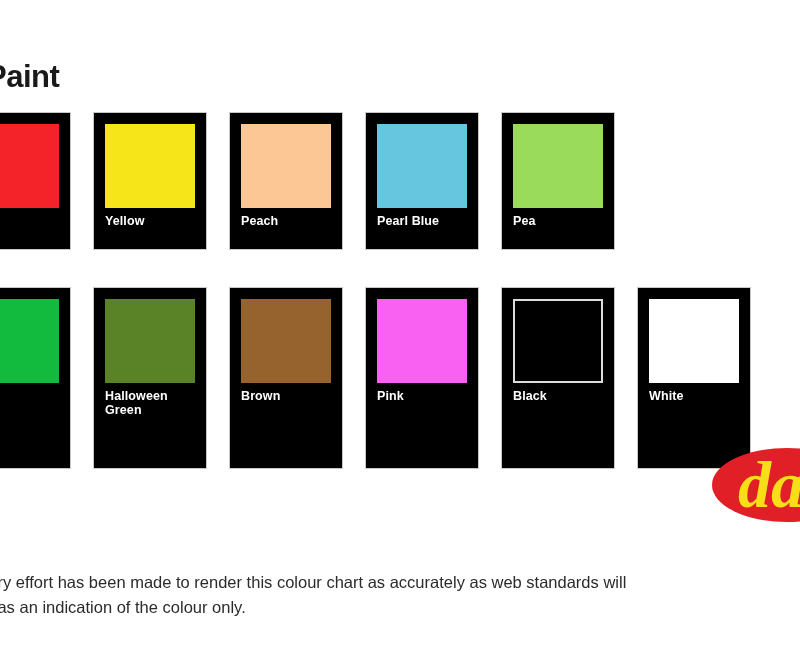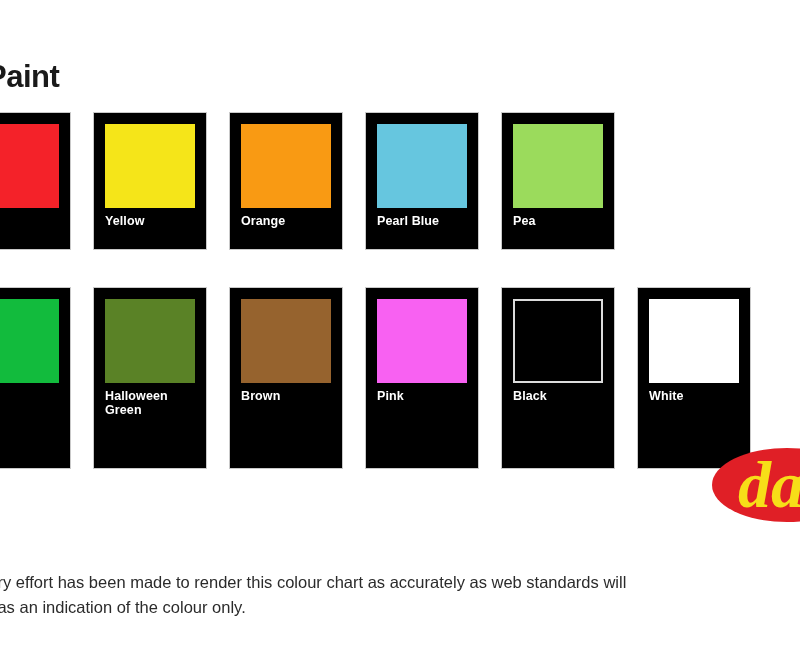--- a/index.html
+++ b/index.html
@@ -104,25 +104,25 @@
   <div class="swatch-card">
     <span class="swatch-chip" style="background:#F42229"></span>
     <div class="swatch-label"></div>
   </div>
 
   <div class="swatch-card">
     <span class="swatch-chip" style="background:#F5E519"></span>
     <div class="swatch-label">Yellow</div>
   </div>
 
+  <div class="swatch-card">
+    <span class="swatch-chip" style="background:#FDC795"></span>
+    <div class="swatch-label">Peach</div>
+  </div>
 
-  <div class="swatch-card">
-    <span class="swatch-chip" style="background:#F99A13"></span>
-    <div class="swatch-label">Orange</div>
-  </div>
 
   <div class="swatch-card">
     <span class="swatch-chip" style="background:#66C6DF"></span>
     <div class="swatch-label">Pearl Blue</div>
   </div>
 
 
   <div class="swatch-card">
     <span class="swatch-chip" style="background:#9BDB5C"></span>
     <div class="swatch-label">Pea</div>

